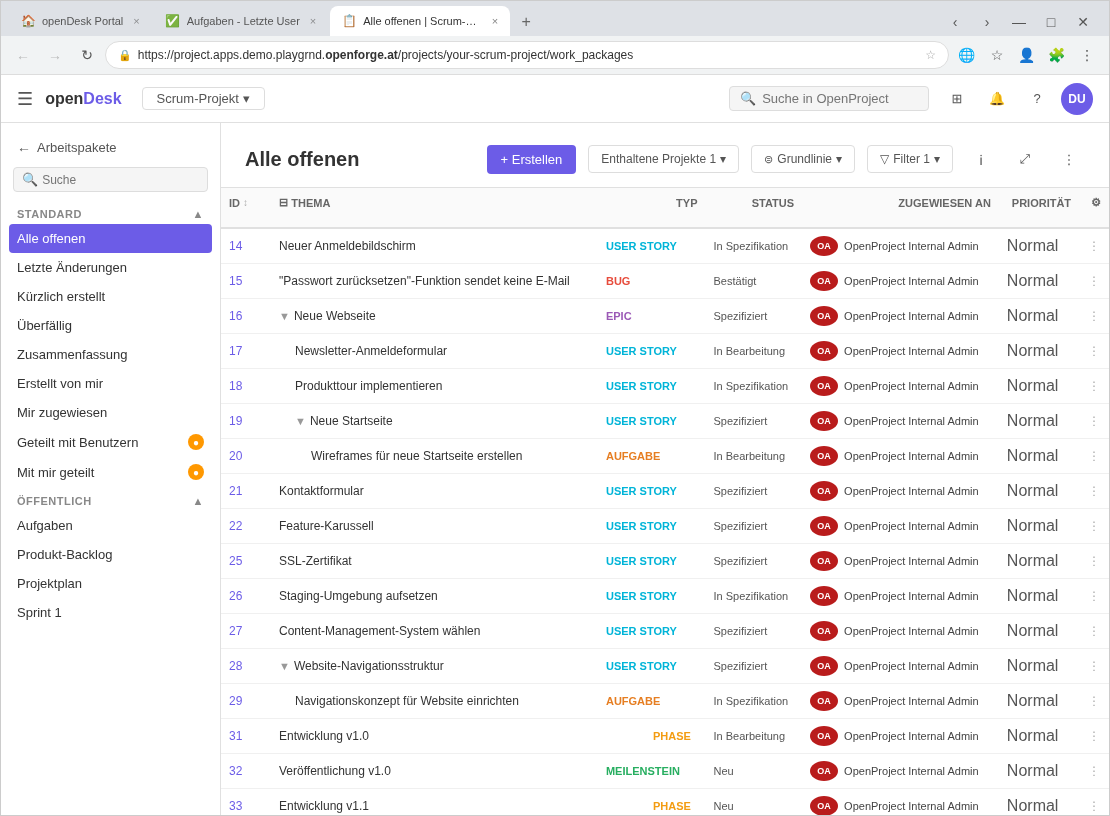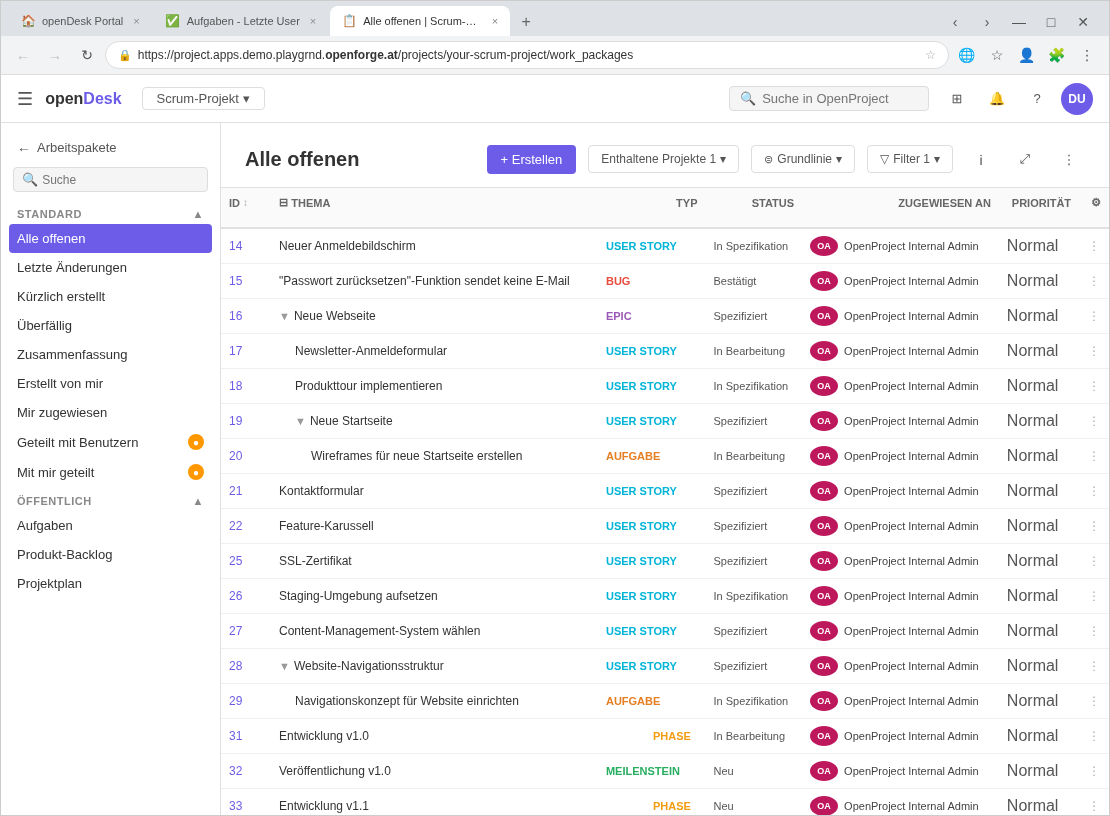--- a/index.html
+++ b/index.html
@@ -67,21 +67,21 @@
     .td-thema .expand-icon { color: #999; margin-right: 4px; font-size: 11px; cursor: pointer; }
     .typ-badge { font-size: 11px; font-weight: 700; white-space: nowrap; }
     .typ-user-story { color: #00b4d8; }
     .typ-bug { color: #e74c3c; }
     .typ-epic { color: #9b59b6; }
     .typ-aufgabe { color: #e67e22; }
     .typ-phase { color: #f39c12; padding-left: 47px; }
     .typ-meilenstein { color: #27ae60; }
     .status-badge { font-size: 11px; color: #555; white-space: nowrap; }
     .assigned { display: flex; align-items: center; gap: 6px; }
-    .small-avatar { width: 28px; height: 20px; border-radius: 50%; background: #be185d; color: #fff; font-size: 9px; font-weight: 700; display: flex; align-items: center; justify-content: center; flex-shrink: 0; }
+    .small-avatar { width: 28px; height: 20px; border-radius: 50%; background: #b91c1c; color: #fff; font-size: 9px; font-weight: 700; display: flex; align-items: center; justify-content: center; flex-shrink: 0; }
     .assigned-name { font-size: 11px; color: #444; }
     .priority-normal { font-size: 16px; color: #555; }
     .th-sort { display: flex; align-items: center; gap: 3px; }
     .sort-icon { color: #aaa; font-size: 10px; }
 
     
     ::-webkit-scrollbar { width: 6px; height: 6px; }
     ::-webkit-scrollbar-track { background: #f0f0f0; }
     ::-webkit-scrollbar-thumb { background: #ccc; border-radius: 3px; }
   </style>
@@ -210,20 +210,23 @@
           <span>▲</span>
         </div>
         <div class="sidebar-item">
           <span>Aufgaben</span>
         </div>
         <div class="sidebar-item">
           <span>Produkt-Backlog</span>
         </div>
         <div class="sidebar-item">
           <span>Projektplan</span>
+        </div>
+        <div class="sidebar-item">
+          <span>Sprint 1</span>
         </div>
       </div>
 
       <div class="content">
         <div class="content-header">
           <h2 class="content-title">Alle offenen</h2>
           <button class="btn-create">+ Erstellen</button>
           <button class="btn-outline">
             <span>Enthaltene Projekte 1</span>
             <span>▾</span>

